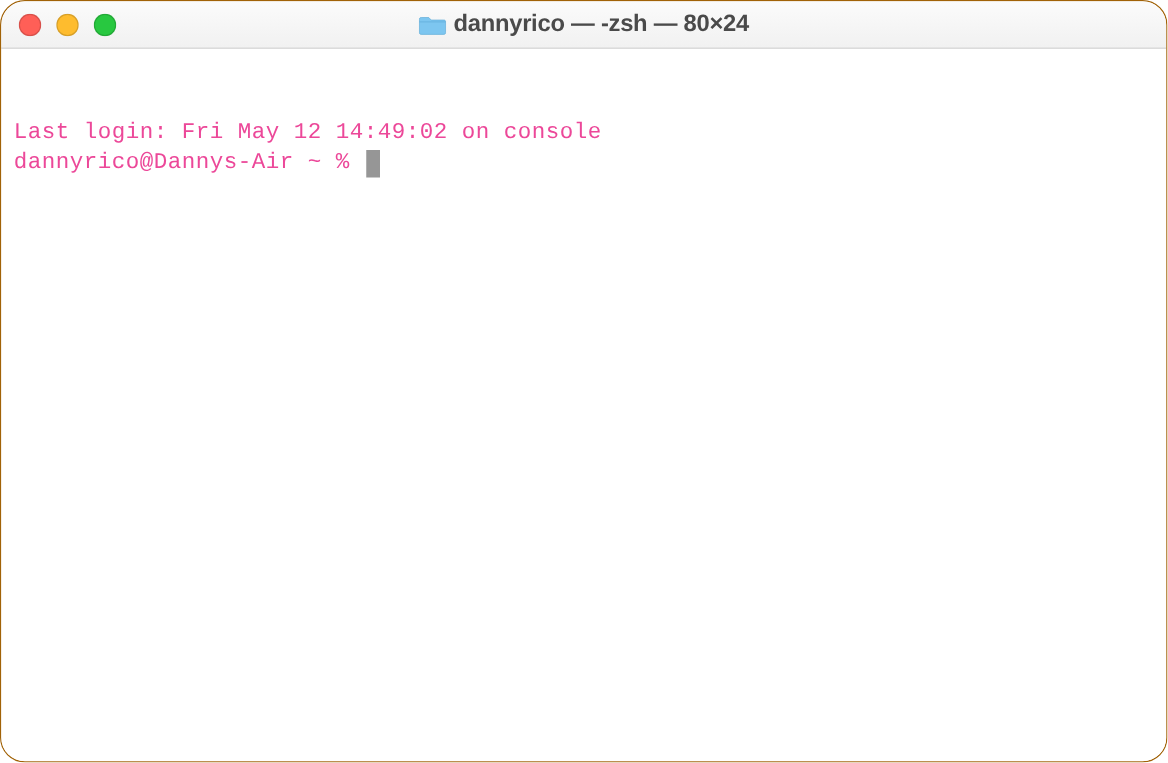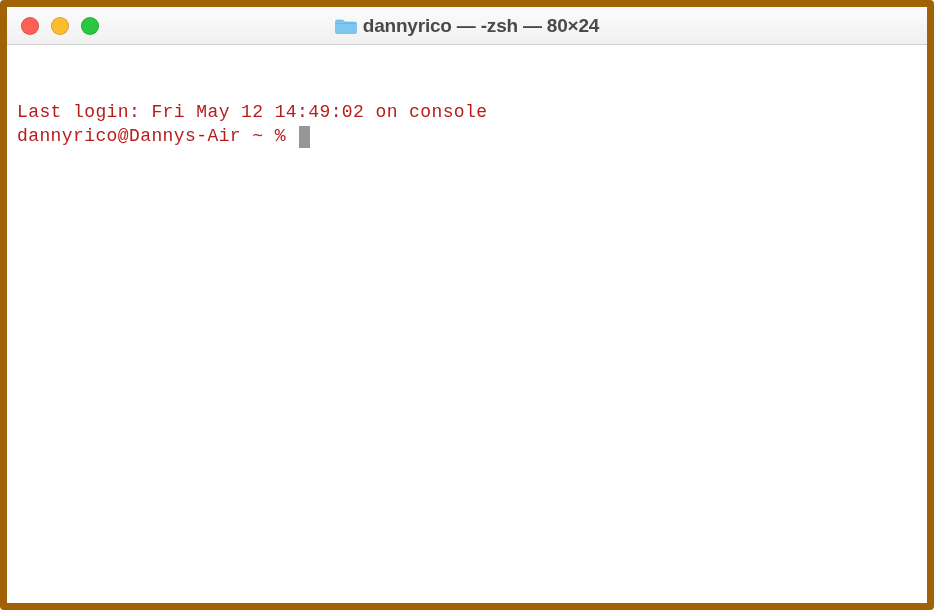--- a/index.html
+++ b/index.html
@@ -10,22 +10,22 @@
     body {
       width: 934px;
       height: 610px;
       background: #ffffff;
       font-family: -apple-system, BlinkMacSystemFont, "Helvetica Neue", sans-serif;
       overflow: hidden;
     }
     .window {
       width: 100%;
       height: 100%;
-      border: 7px solid #a16207;
-      border-radius: 4px;
+      border: 1px solid #a16207;
+      border-radius: 20px;
       overflow: hidden;
       display: flex;
       flex-direction: column;
       background: #ffffff;
     }
     .titlebar {
       height: 38px;
       background: linear-gradient(to bottom, #fbfbfb, #f1f1f1);
       border-bottom: 1px solid #d0d0d0;
       display: flex;
@@ -73,21 +73,21 @@
       font-weight: 600;
       color: #4a4a4a;
       letter-spacing: -0.2px;
     }
     .terminal-body {
       flex: 1;
       padding: 6px 10px;
       font-family: "SF Mono", Menlo, Monaco, "Courier New", monospace;
       font-size: 18px;
       line-height: 1.35;
-      color: #b91c1c;
+      color: #ec4899;
       background: #ffffff;
       white-space: pre;
       letter-spacing: 0.4px;
     }
     .terminal-line {
       display: block;
     }
     .prompt-line {
       display: flex;
       align-items: flex-end;

